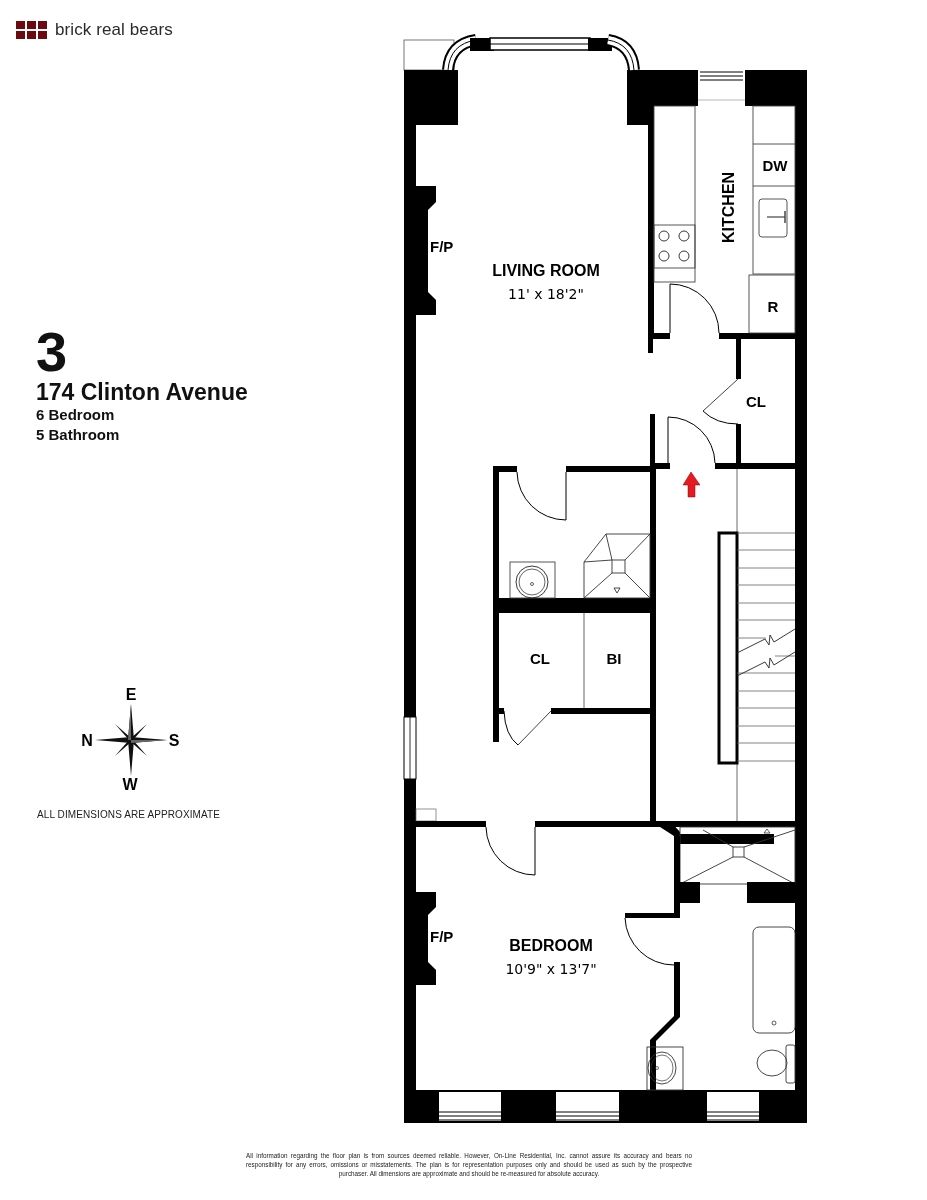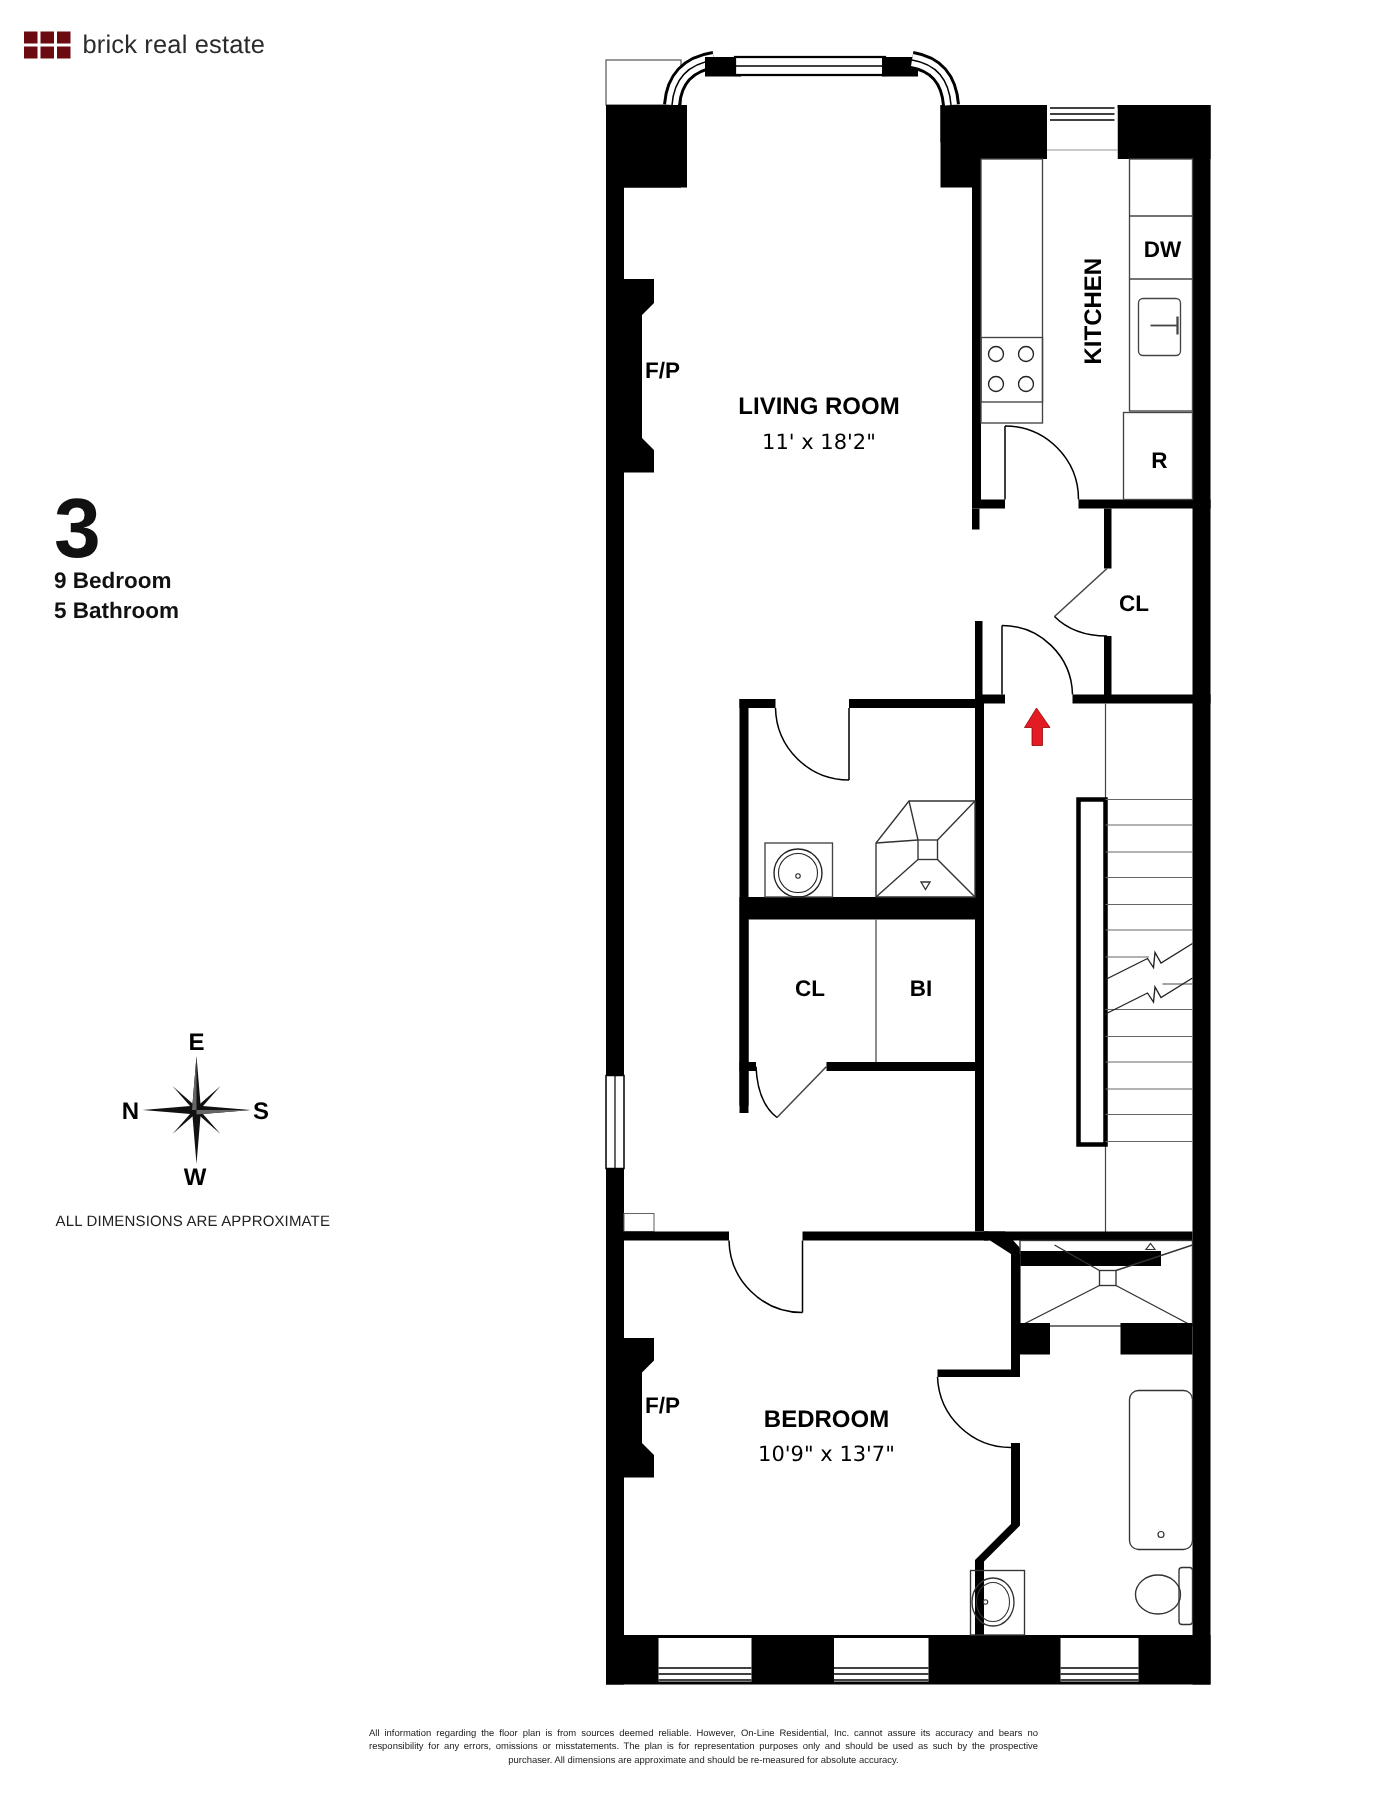--- a/index.html
+++ b/index.html
@@ -25,26 +25,27 @@
 
 <div class="logo">
   <div class="logo-mark">
     <span></span>
       <span></span>
       <span></span>
       <span></span>
       <span></span>
       <span></span>
   </div>
-  <div class="logo-text">brick real estate</div>
+  <div class="logo-text">brick real bears</div>
 </div>
 
 <div class="info">
   <div class="res-num">3</div>
-  <div class="detail">9 Bedroom</div>
+  <div class="address">174 Clinton Avenue</div>
+  <div class="detail">6 Bedroom</div>
   <div class="detail">5 Bathroom</div>
 </div>
 
 <svg class="compass" viewBox="0 0 110 110" width="110" height="110">
   <text x="53" y="14" text-anchor="middle" font-family="Liberation Sans, sans-serif" font-weight="bold" font-size="16">E</text>
   <text x="9" y="60" text-anchor="middle" font-family="Liberation Sans, sans-serif" font-weight="bold" font-size="16">N</text>
   <text x="96" y="60" text-anchor="middle" font-family="Liberation Sans, sans-serif" font-weight="bold" font-size="16">S</text>
   <text x="52" y="104" text-anchor="middle" font-family="Liberation Sans, sans-serif" font-weight="bold" font-size="16">W</text>
   <g transform="translate(53,54)">
 

